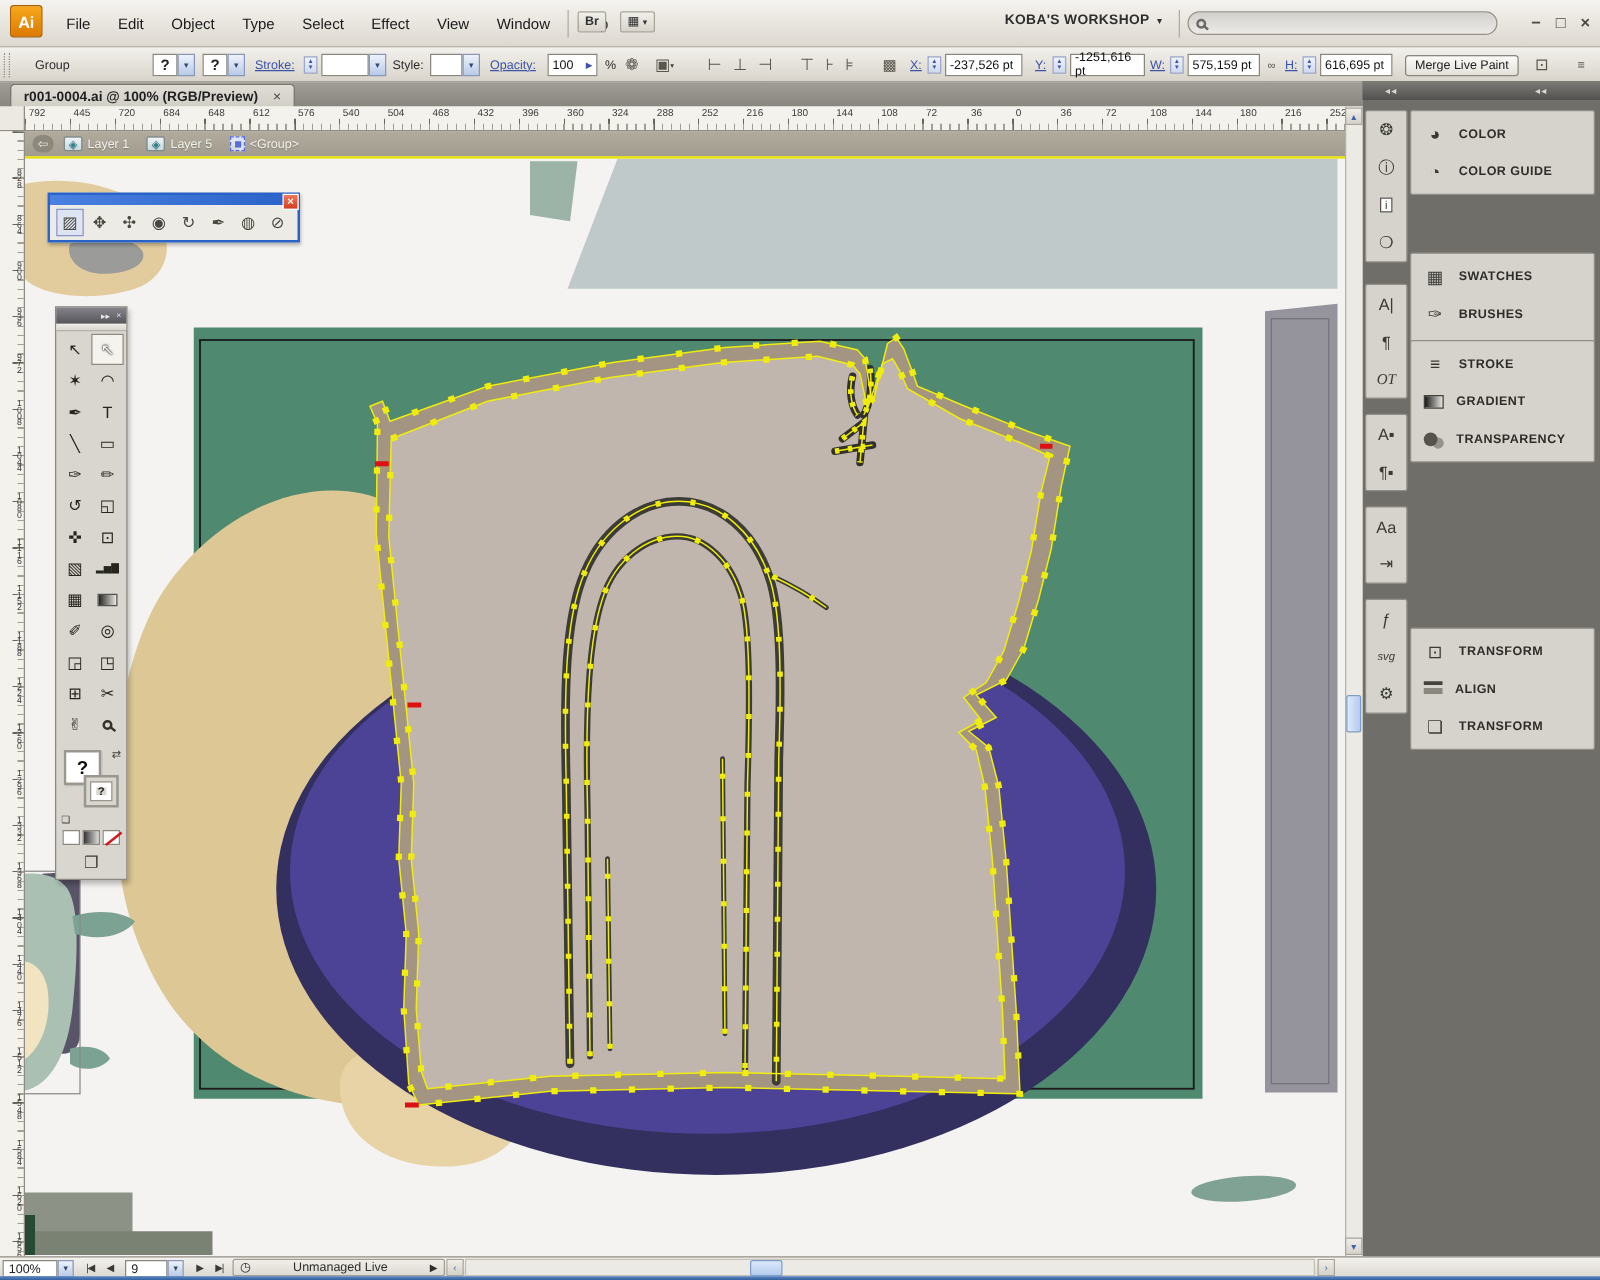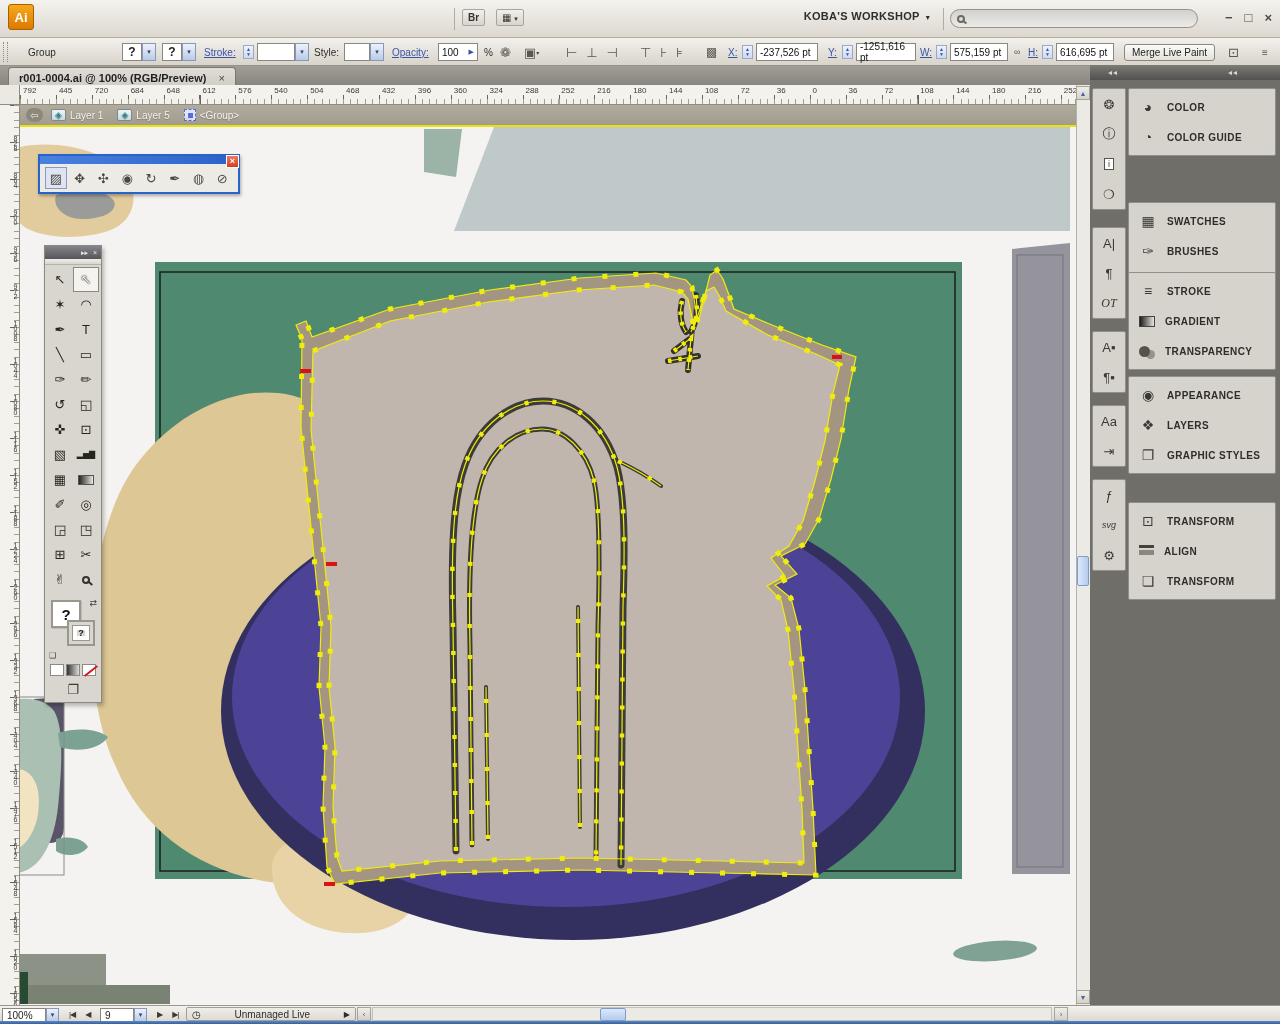--- a/index.html
+++ b/index.html
@@ -134,20 +134,32 @@
   #hscroll-track{position:absolute;left:372px;top:1007px;width:680px;height:14px;background:#eceae4;border:1px solid #c4c1b9;}
   #bottomline{position:absolute;left:0;top:1021px;width:1280px;height:3px;background:linear-gradient(#5b87c5,#34609e);}
 </style>
 </head>
 <body>
 
 <div id="window">
 
   <div id="menubar">
     <div id="applogo">Ai</div>
+    <div id="menus">
+
+    <span class="mi">File</span>
+        <span class="mi">Edit</span>
+        <span class="mi">Object</span>
+        <span class="mi">Type</span>
+        <span class="mi">Select</span>
+        <span class="mi">Effect</span>
+        <span class="mi">View</span>
+        <span class="mi">Window</span>
+        <span class="mi">Help</span>
+      </div>
     <div class="abs" style="left:448px;top:8px;">
         <div class="mbar-sep"></div>
       </div>
     <div class="abs mb-btn" style="left:458px;top:9px;">Br</div>
     <div class="abs mb-btn" style="left:492px;top:9px;">▦ <span style="font-size:7px;">▾</span></div>
     <div id="workspace"><span>KOBA'S WORKSHOP</span><span class="combo-arrow">▾</span></div>
     <div id="ws-sep"></div>
     <div id="searchbox">
       <span class="mag"></span>
       <input id="searchinput" value="" style="">
@@ -658,35 +670,20 @@
       </div>
         <div class="pbtn" title="GRADIENT">
         <span class="picon" data-glyph="" data-kind="gradient"></span>
         <span class="plabel">GRADIENT</span>
       </div>
         <div class="pbtn" title="TRANSPARENCY">
         <span class="picon" data-glyph="" data-kind="twocircles"></span>
         <span class="plabel">TRANSPARENCY</span>
       </div>
       </div>
-    <div class="pgroup" style="top:311px;">
-
-    <div class="pbtn" title="APPEARANCE">
-        <span class="picon" data-glyph="◉" data-kind="glyph"></span>
-        <span class="plabel">APPEARANCE</span>
-      </div>
-        <div class="pbtn" title="LAYERS">
-        <span class="picon" data-glyph="❖" data-kind="glyph"></span>
-        <span class="plabel">LAYERS</span>
-      </div>
-        <div class="pbtn" title="GRAPHIC STYLES">
-        <span class="picon" data-glyph="❐" data-kind="glyph"></span>
-        <span class="plabel">GRAPHIC STYLES</span>
-      </div>
-      </div>
     <div class="pgroup" style="top:417px;margin-top:20px;">
 
     <div class="pbtn" title="TRANSFORM">
         <span class="picon" data-glyph="⊡" data-kind="glyph"></span>
         <span class="plabel">TRANSFORM</span>
       </div>
         <div class="pbtn" title="ALIGN">
         <span class="picon" data-glyph="" data-kind="bars"></span>
         <span class="plabel">ALIGN</span>
       </div>

